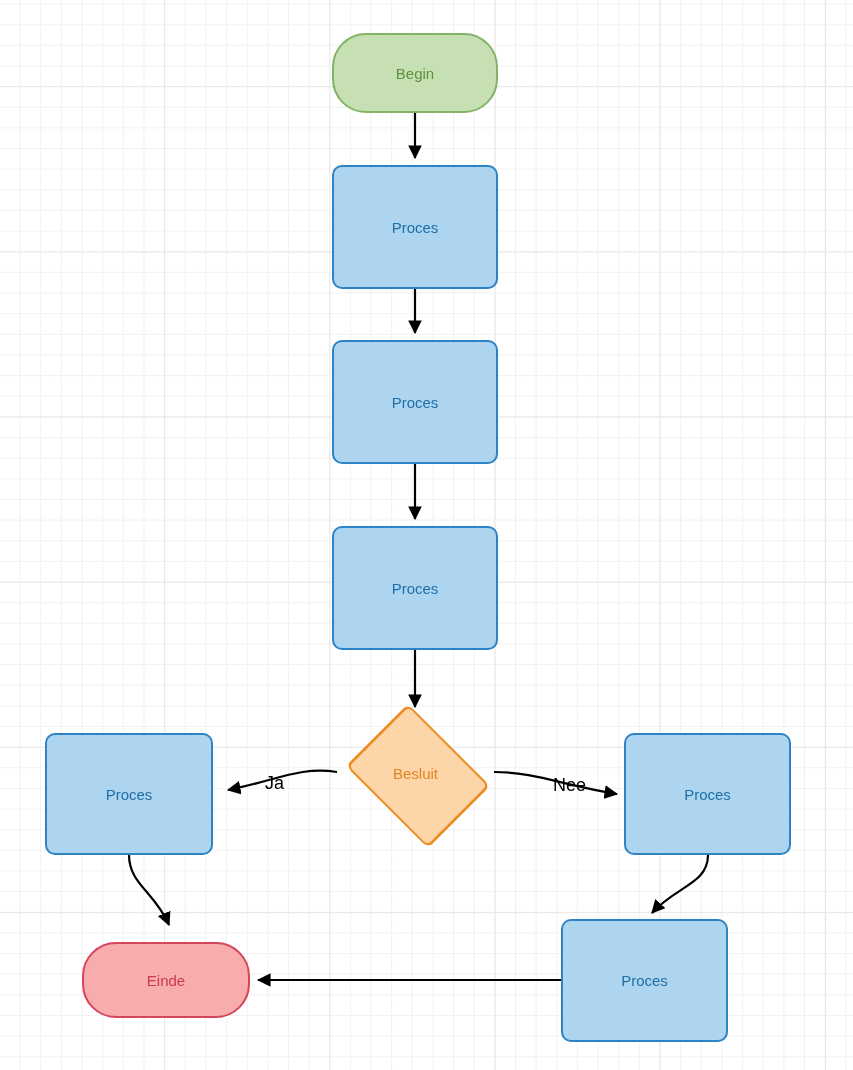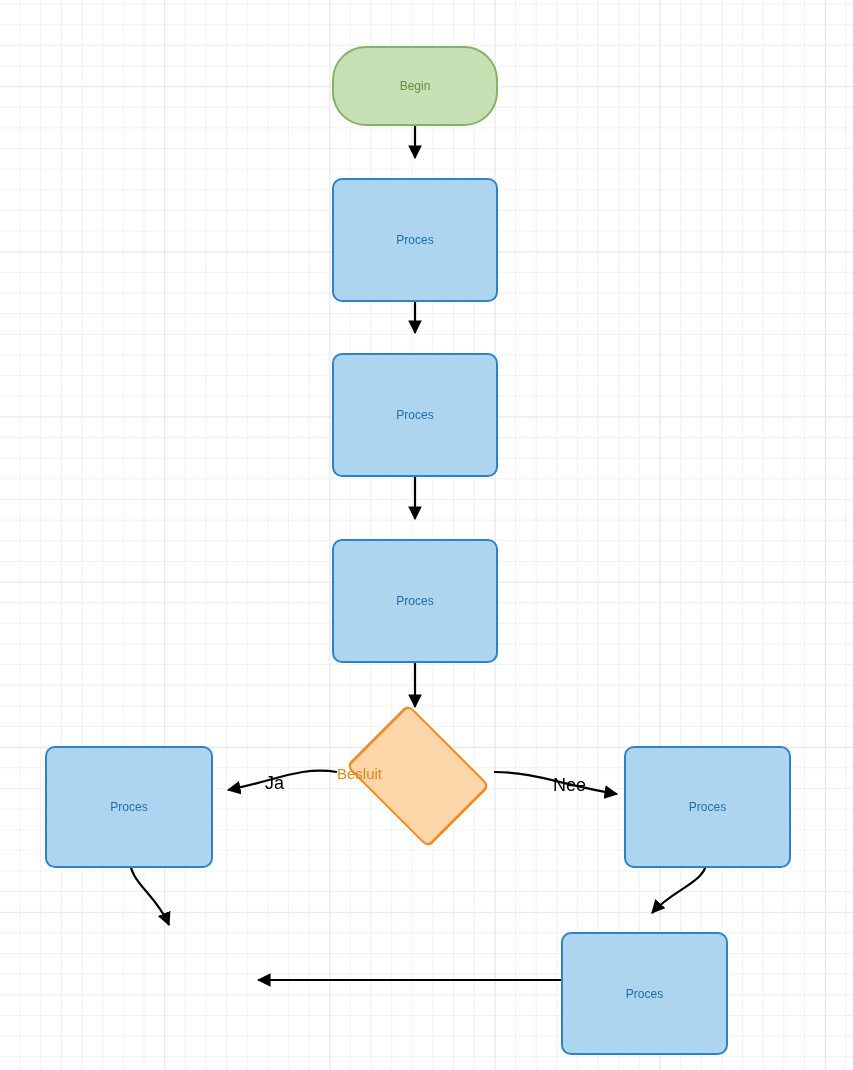--- a/index.html
+++ b/index.html
@@ -36,25 +36,24 @@
     width: 853px;
     height: 1070px;
     pointer-events: none;
   }
   .node {
     position: absolute;
     box-sizing: border-box;
     display: flex;
     align-items: center;
     justify-content: center;
-    font-size: 12px;
+    font-size: 15px;
     line-height: 1;
     text-align: center;
     white-space: nowrap;
-    margin-top: 13px;
   }
   .node-process {
     border: 2px solid #2E83C4;
     background: #AED5EF;
     border-radius: 10px;
     color: #1D6FA8;
     align-items: center;
   }
   .node-terminator-start {
     border: 2px solid #82B366;
@@ -65,20 +64,21 @@
   .node-terminator-end {
     border: 2px solid #D6455B;
     background: #F8ACAC;
     border-radius: 34px;
     color: #C73B4F;
   }
   .node-decision-wrap {
     position: absolute;
     display: flex;
     align-items: center;
+    justify-content: center;
   }
   .node-decision-shape {
     position: absolute;
     left: 50%;
     top: 50%;
     width: 84px;
     height: 84px;
     margin-left: -42px;
     margin-top: -42px;
     background: #FCD5A8;
@@ -169,18 +169,21 @@
   </div>
 
   <div class="node node-process" style="left:624px; top:733px; width:167px; height:122px;">
     <span>Proces</span>
   </div>
 
   <div class="node node-process" style="left:561px; top:919px; width:167px; height:123px;">
     <span>Proces</span>
   </div>
 
+  <div class="node node-terminator-end" style="left:82px; top:942px; width:168px; height:76px;">
+    <span>Einde</span>
+  </div>
 
   <div class="edge-label" style="left:265px; top:774px;">Ja</div>
 
   <div class="edge-label" style="left:539px; top:776px;margin-left:14px;">Nee</div>
 
 </div>
 
 </body></html>

